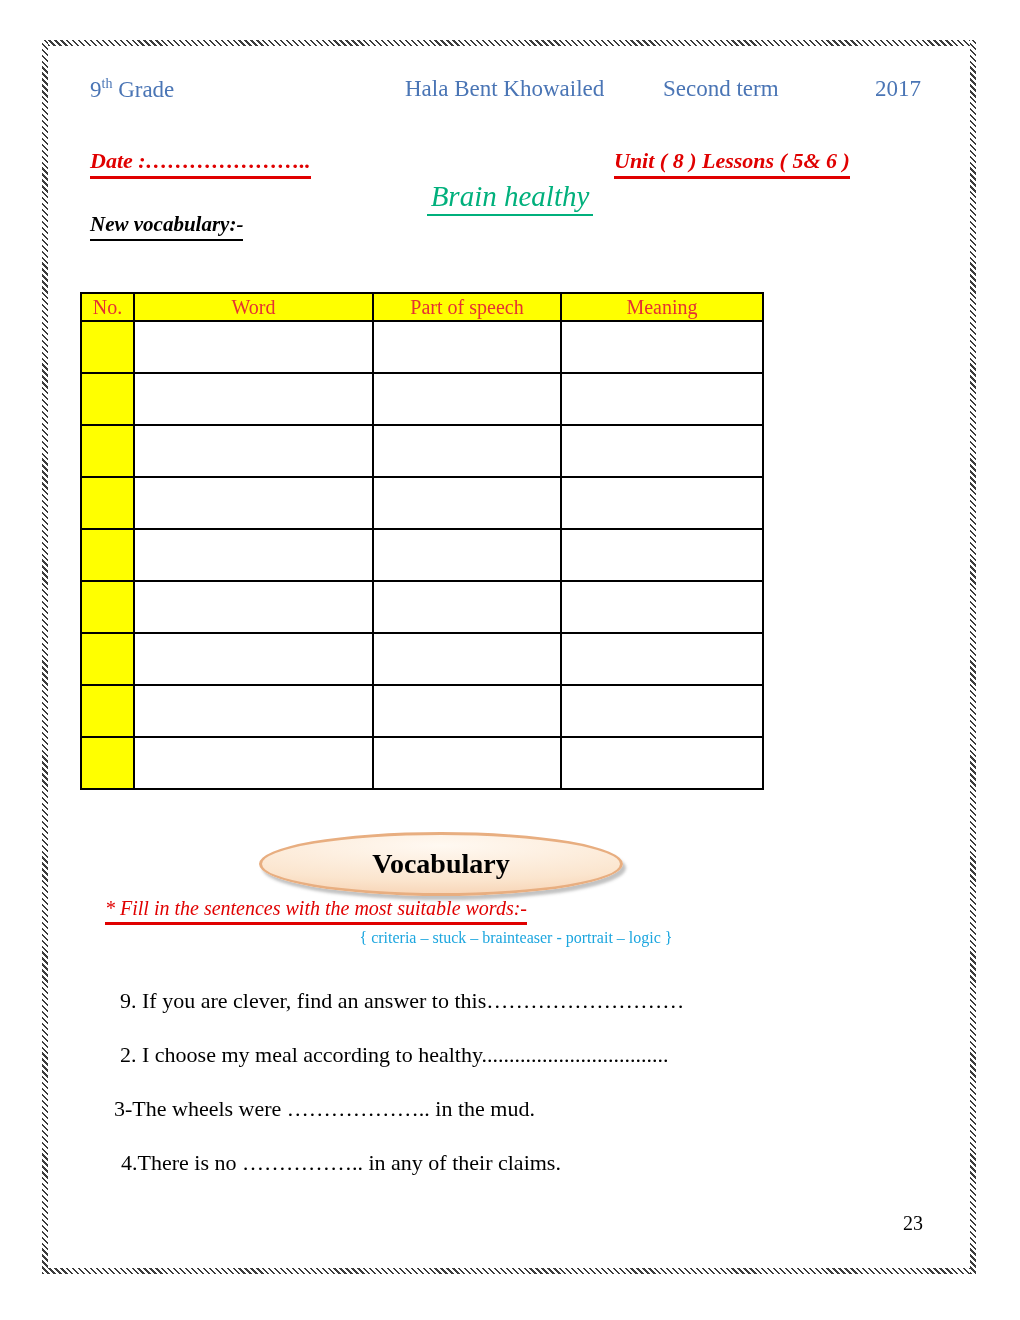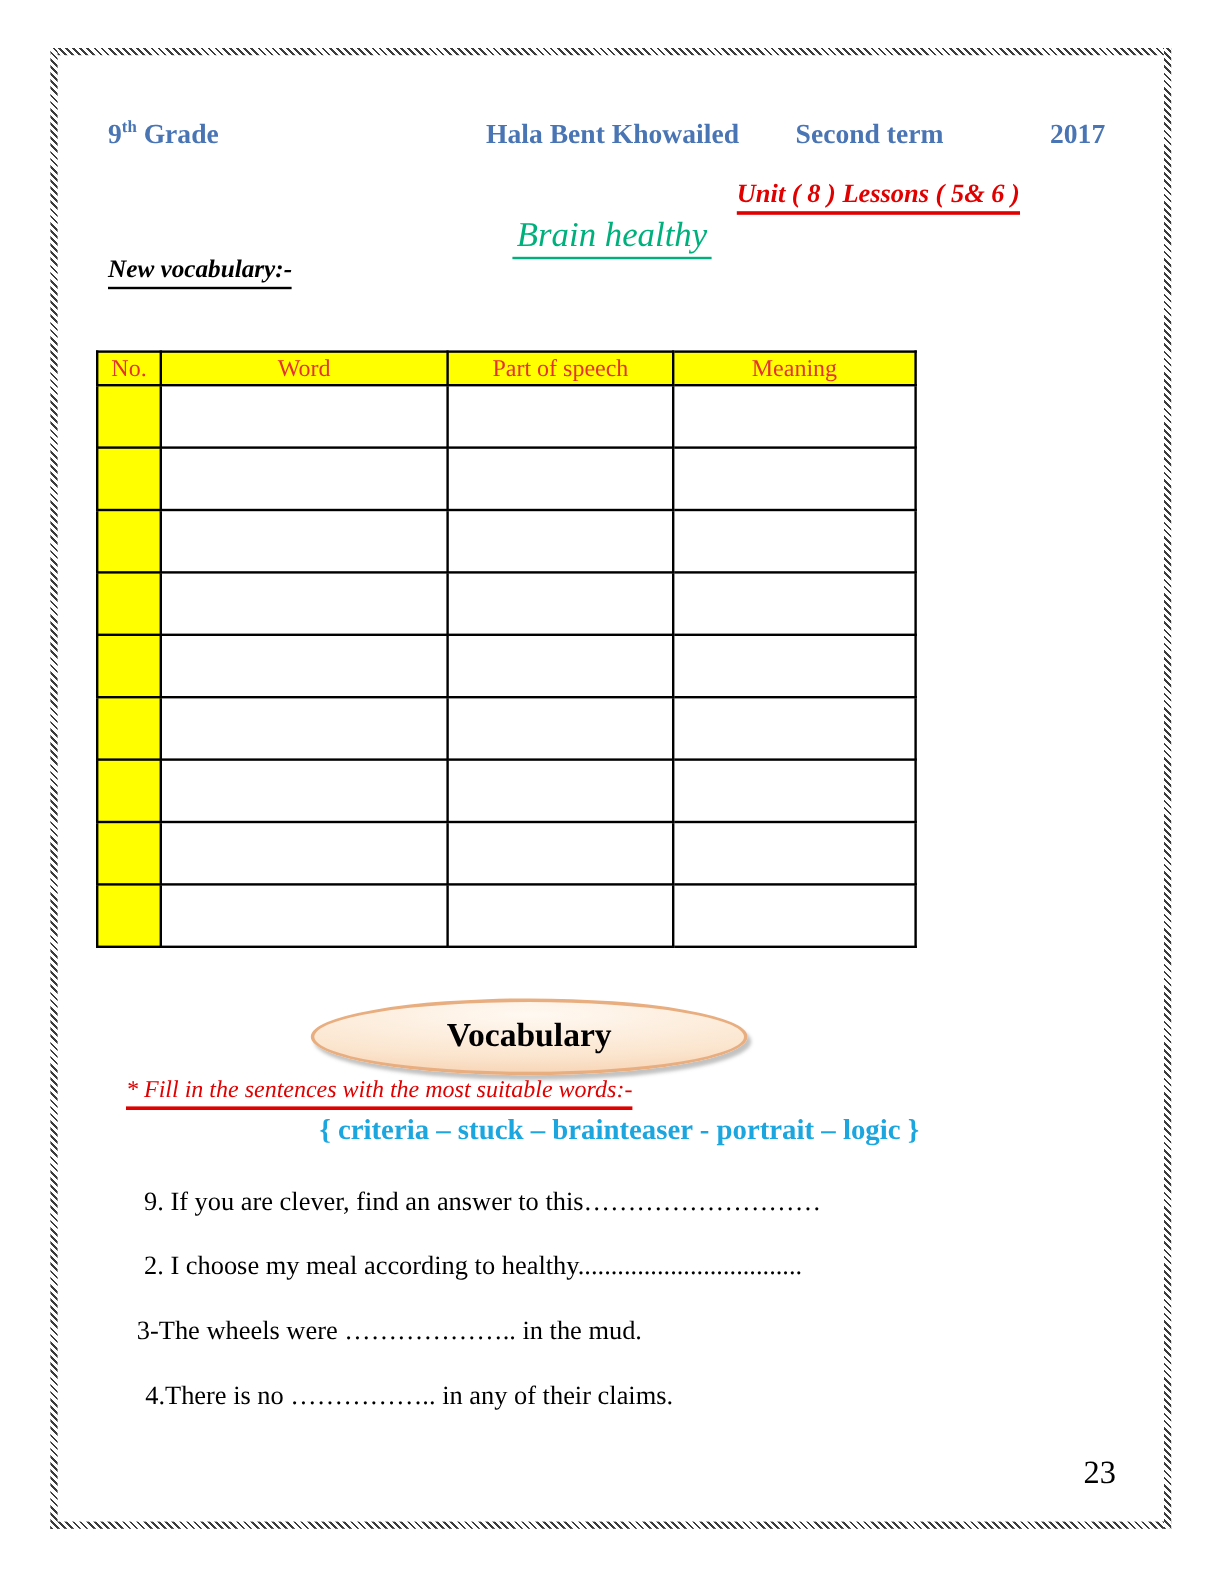--- a/index.html
+++ b/index.html
@@ -16,21 +16,21 @@
   .frame { position: absolute; left: 42px; top: 40px; width: 934px; height: 1234px; }
   .edge { position: absolute; background: repeating-linear-gradient(45deg, #3c3c3c 0px, #3c3c3c 1.6px, #ffffff 1.6px, #ffffff 4.2px); }
   .edge-top    { left: 0; top: 0; right: 0; height: 6px; }
   .edge-bottom { left: 0; bottom: 0; right: 0; height: 6px; }
   .edge-left   { left: 0; top: 0; bottom: 0; width: 6px; }
   .edge-right  { right: 0; top: 0; bottom: 0; width: 6px; }
 
   .abs { position: absolute; white-space: nowrap; }
 
   
-  .hdr { color: var(--header-blue, #4A75B5); font-weight: bold; font-size: 23px; margin-top: 23px; }
+  .hdr { color: var(--header-blue, #4A75B5); font-weight: normal; font-size: 23px; }
   .hdr sup { font-size: 14px; }
 
   .redline {
     color: var(--accent-red, #E00000);
     font-weight: bold; font-style: italic; font-size: 22px;
     border-bottom: 3px solid var(--accent-red, #E00000);
     padding-bottom: 2px;
   }
 
   .title-wrap { left: 0; right: 0; text-align: center; top: 180px; position: absolute; }
@@ -78,47 +78,48 @@
 
   .instruction {
     left: 105px; top: 897px;
     color: var(--accent-red, #E00000);
     font-weight: normal; font-style: italic; font-size: 20px;
     border-bottom: 3.5px solid var(--accent-red, #E00000);
     padding-bottom: 2px;
   }
 
   .word-bank-wrap { position: absolute; left: 0; right: 0; top: 929px; text-align: center; }
-  .word-bank { color: var(--word-bank-blue, #1CA6DF); font-weight: bold; font-size: 24px; margin-left: 12px; }
+  .word-bank { color: var(--word-bank-blue, #1CA6DF); font-weight: normal; font-size: 16px; margin-left: 12px; }
 
   .sentence { font-size: 22px; color: #000; }
   .s1 { left: 120px; top: 988px; }
   .s2 { left: 120px; top: 1042px; }
   .s3 { left: 114px; top: 1096px; }
   .s4 { left: 121px; top: 1150px; }
 
-  .page-number { left: 903px; top: 1212px; font-size: 27px; color: #000; }
+  .page-number { left: 903px; top: 1212px; font-size: 20px; color: #000; }
 </style>
 </head>
 <body>
 
 <div class="page">
 
   <div class="frame">
     <div class="edge edge-top"></div>
     <div class="edge edge-bottom"></div>
     <div class="edge edge-left"></div>
     <div class="edge edge-right"></div>
   </div>
 
   <div class="abs hdr" style="left:90px; top:76px;"><span>9</span><sup>th</sup><span> Grade</span></div>
   <div class="abs hdr" style="left:405px; top:76px;">Hala Bent Khowailed</div>
   <div class="abs hdr" style="left:663px; top:76px;">Second term</div>
   <div class="abs hdr" style="left:875px; top:76px;">2017</div>
 
+  <div class="abs redline" style="left:90px; top:148px;">Date :…………………..</div>
   <div class="abs redline" style="left:614px; top:148px;">Unit ( 8 )  Lessons ( 5&amp; 6 )</div>
 
   <div class="title-wrap">
     <span class="title">Brain healthy</span>
   </div>
 
   <div class="abs new-vocab">New vocabulary:-</div>
 
   <table class="vocab">
     <colgroup>

